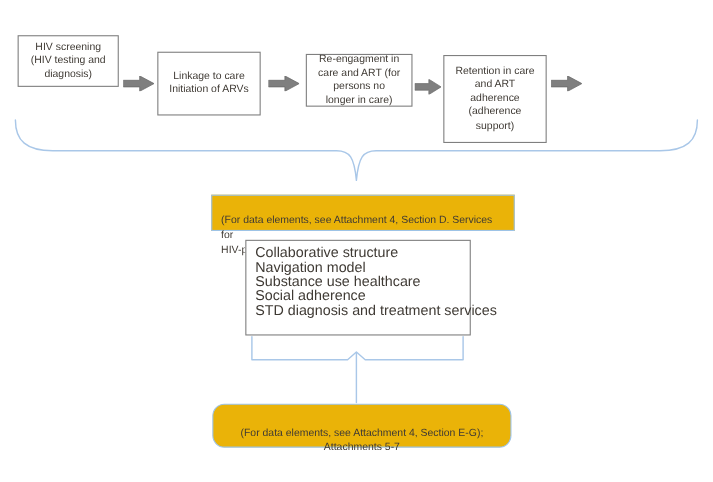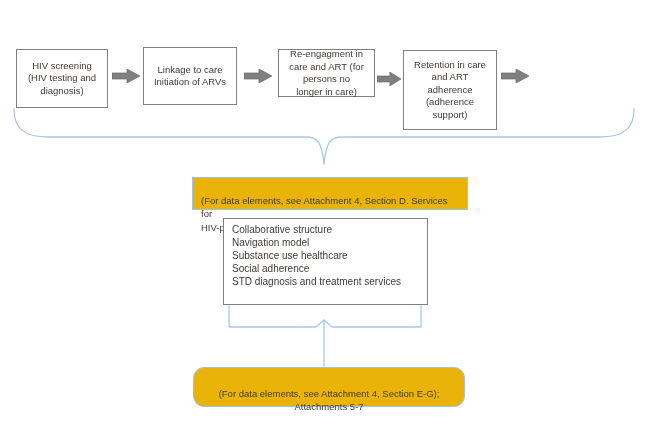--- a/index.html
+++ b/index.html
@@ -35,38 +35,38 @@
   .overlay path{fill:none;stroke:var(--brace,#a9c7e8);stroke-width:1.3;stroke-linejoin:round;stroke-linecap:round;}
   .callout{
     position:absolute;background:#eab308;border:1.2px solid var(--callout-border,#9dc3e6);
     font-size:9.5px;line-height:13.5px;white-space:pre-line;box-sizing:border-box;
   }
   .callout.top{left:192px;top:177px;width:276px;height:33px;padding:2px 6px 0 8px;text-align:left;}
   .callout.bottom{left:193px;top:367px;width:272px;height:40px;padding:5px 6px 0 6px;text-align:center;border-radius:11px;}
   .services-box{
     position:absolute;left:223px;top:218px;width:205px;height:87px;
     background:#fff;border:1.2px solid var(--box-border,#7f7f7f);
-    box-sizing:border-box;padding:4px 6px 0 8px;font-size:10px;line-height:13px;
+    box-sizing:border-box;padding:4px 6px 0 8px;font-size:13px;line-height:13px;
   }
   .service-item{white-space:nowrap;}
   .service-item.indent{padding-left:72px;}
 </style>
 </head>
 <body>
 
 <div class="canvas">
 
   <svg class="overlay" width="648" height="438" viewBox="0 0 648 438" aria-hidden="true">
     <path d="M14 109 C14 128 24 137 48 137 L306 137 C318 137 322 143 324 164 C326 143 330 137 342 137 L600 137 C624 137 634 128 634 109"></path>
     <path d="M229 306 L229 327 L316 327 L324 320 L332 327 L421 327 L421 306"></path>
     <path d="M324 321 L324 366"></path>
   </svg>
 
 
-  <div class="flow-box" style="left:16px;top:49px;width:92px;height:59px">
+  <div class="flow-box" style="left:16px;top:32px;width:92px;height:47px">
     <span>HIV screening
 (HIV testing and
 diagnosis)</span>
   </div>
 
   <div class="arrow" style="left:112px;top:69px">
     <svg viewBox="0 0 28 14">
         <polygon points="0,4 15,4 15,0 28,7 15,14 15,10 0,10" fill="var(--arrow,#7f7f7f)" stroke="var(--arrow-edge,#6a6a6a)" stroke-width="0.7"></polygon>
       </svg>
   </div>

